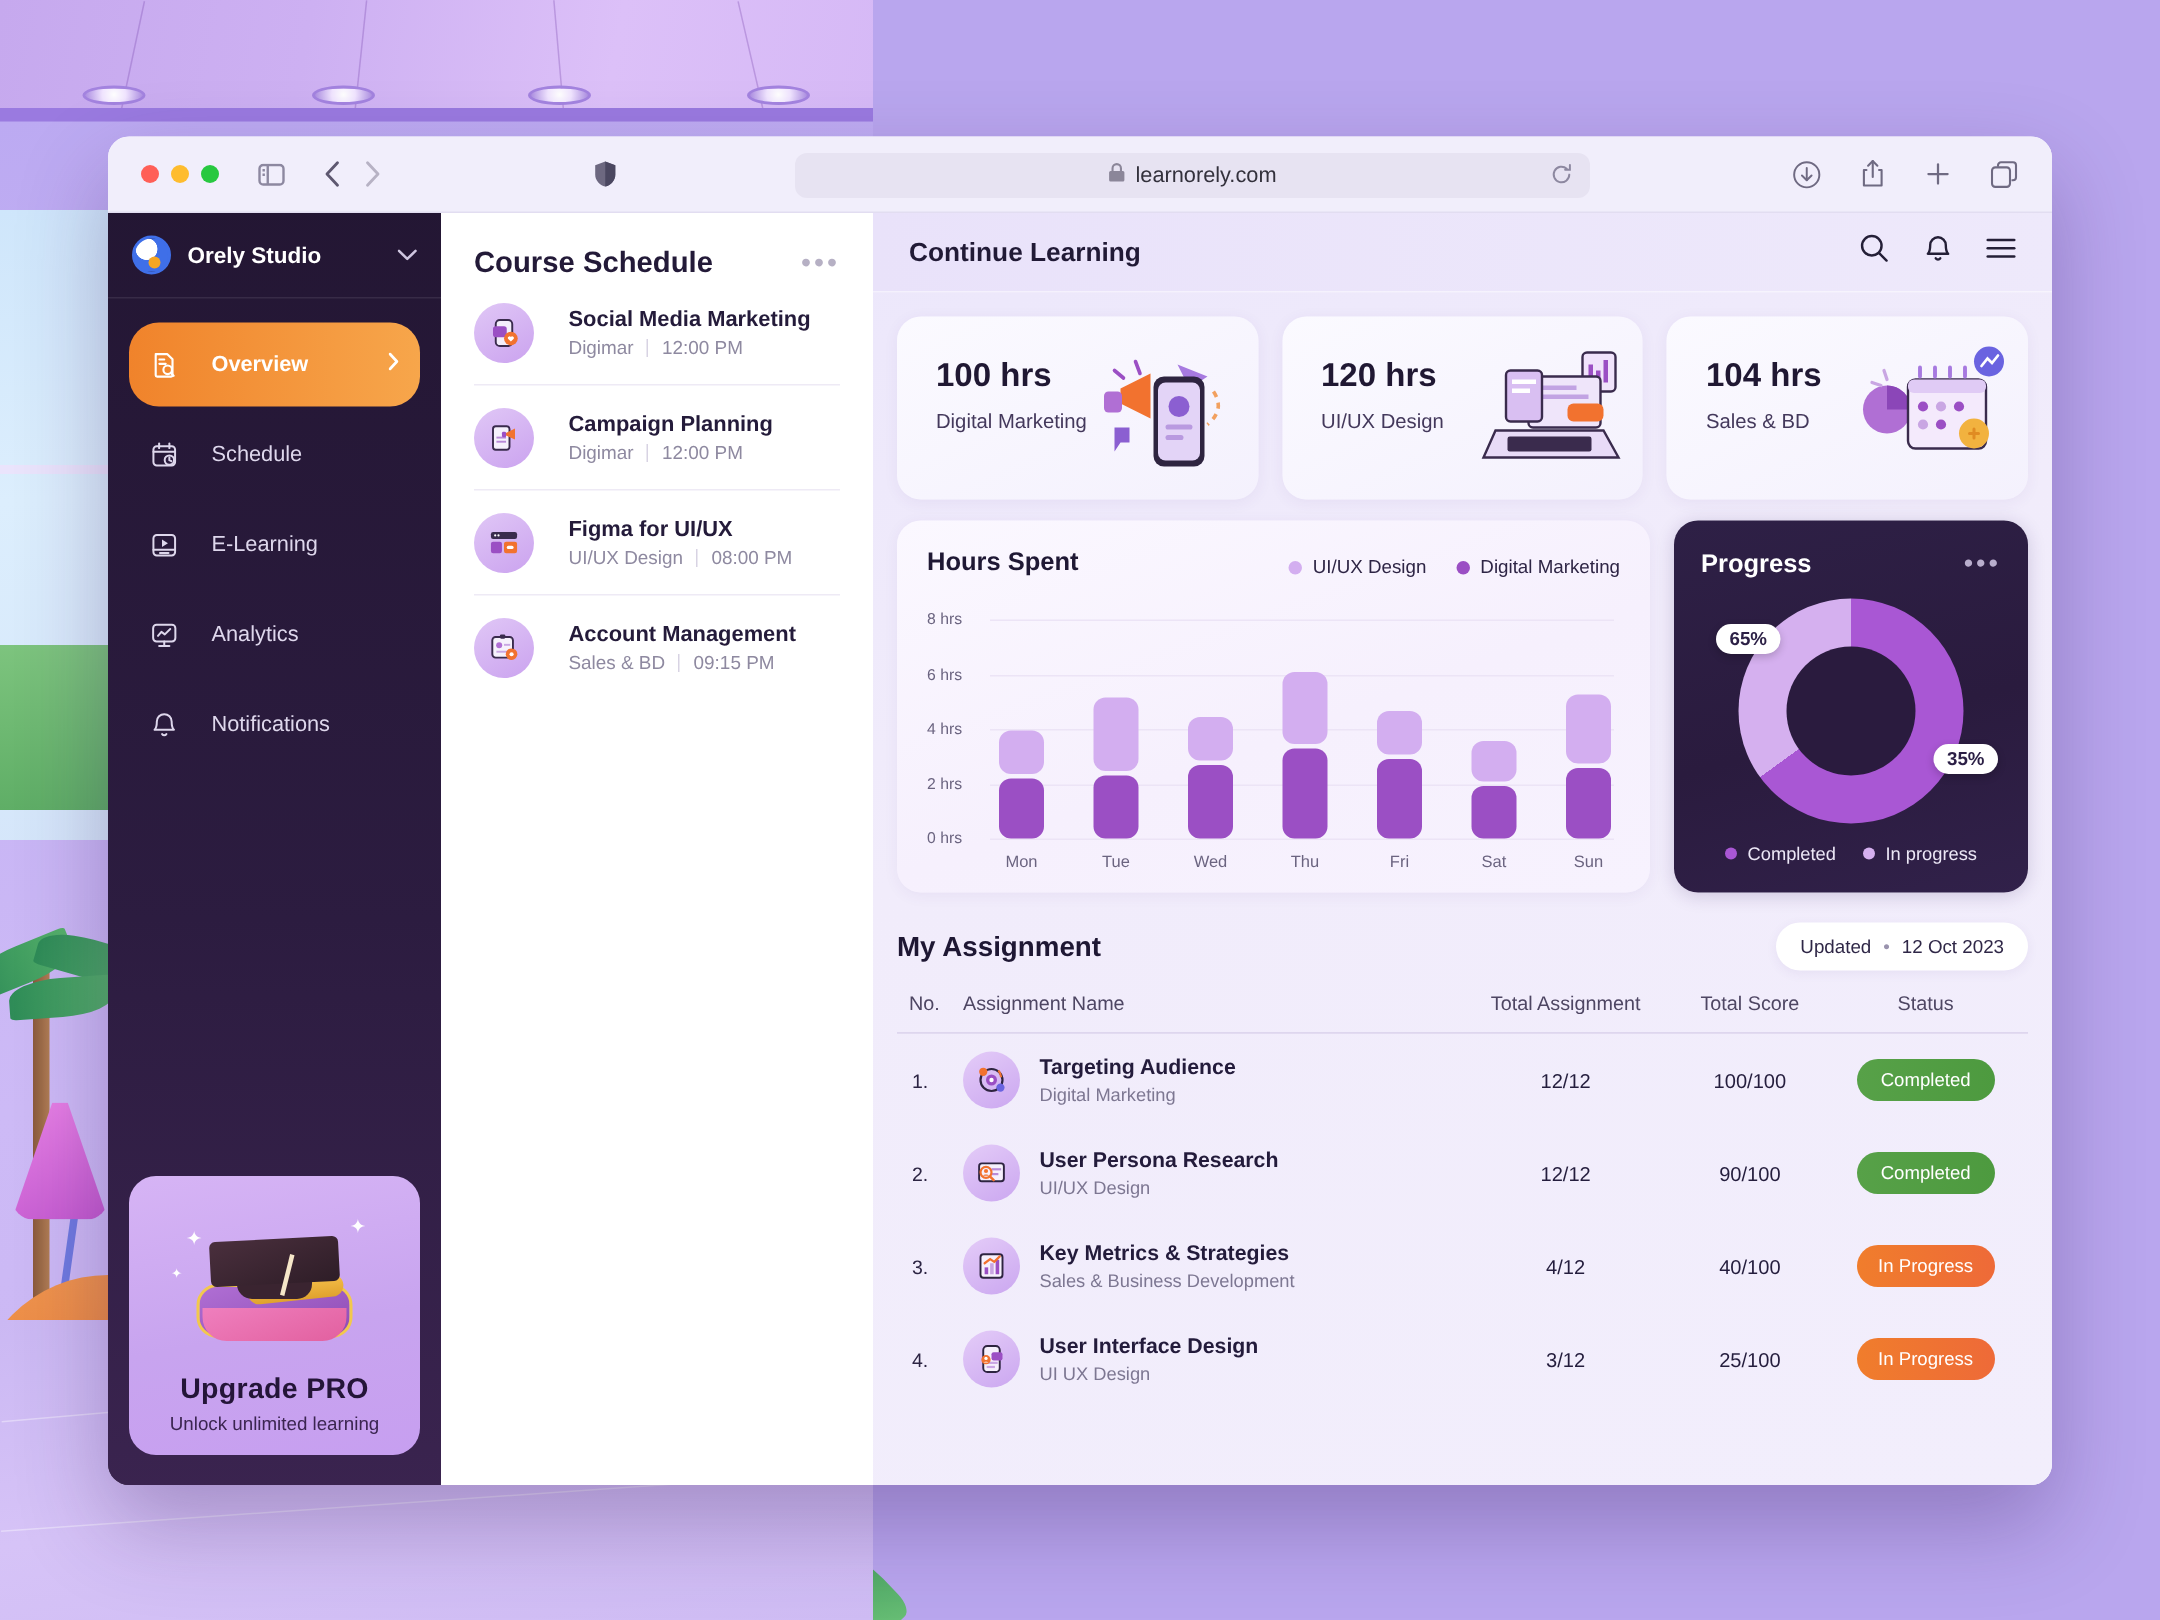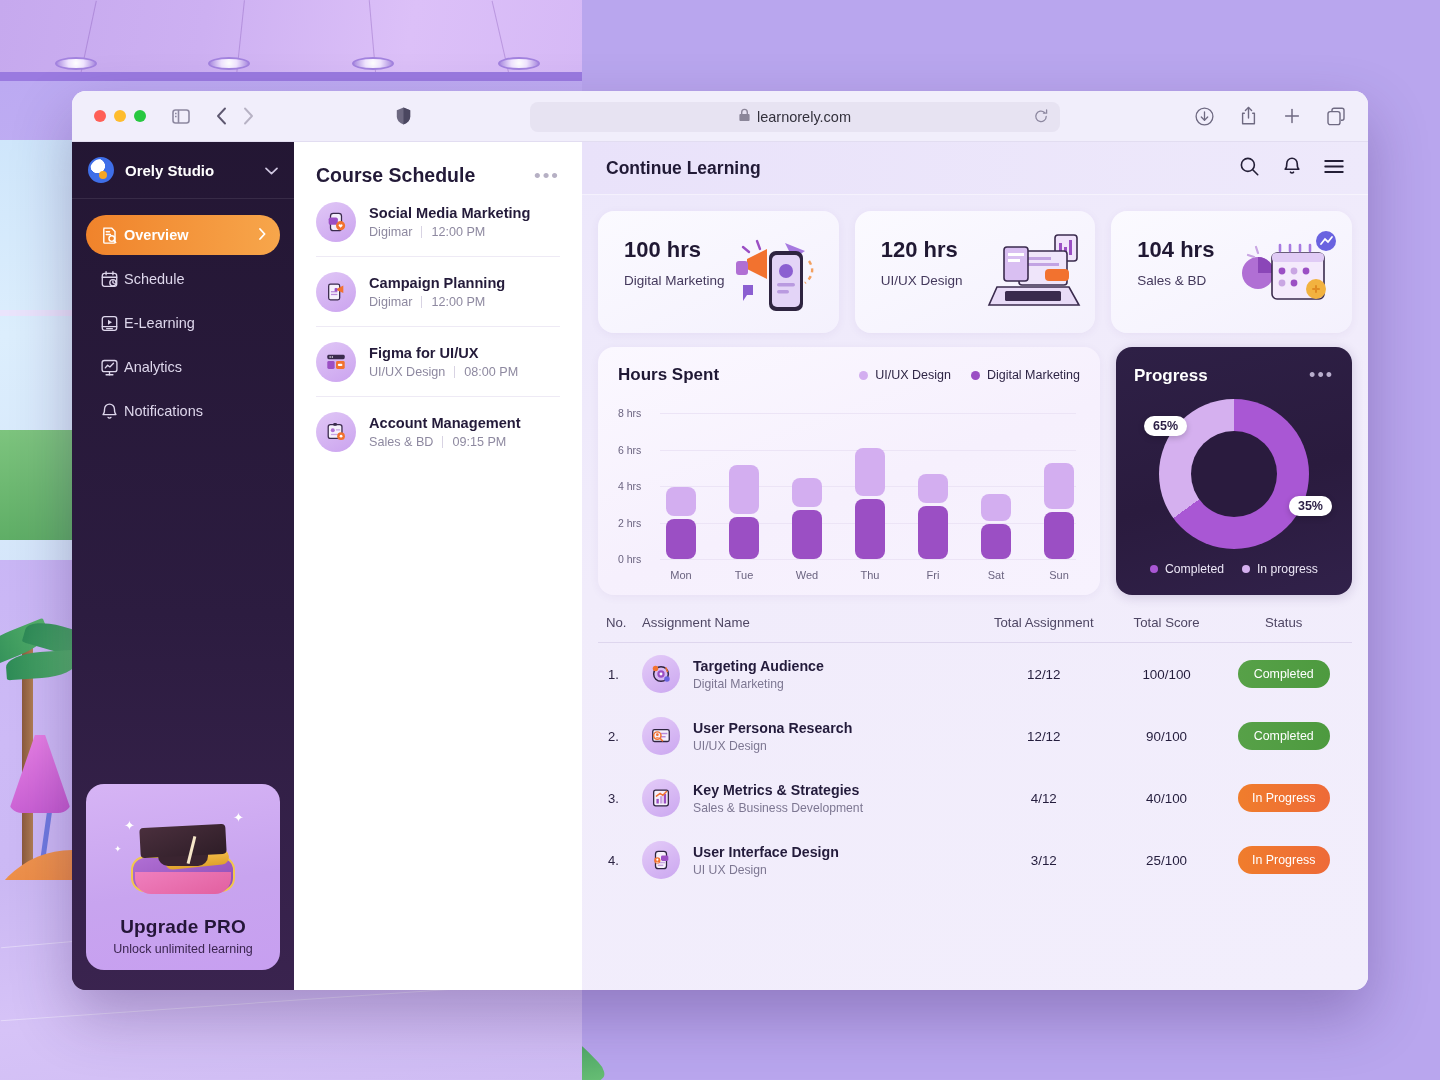--- a/index.html
+++ b/index.html
@@ -207,21 +207,21 @@
     position: relative; border: 2px solid #3f6fe8;
   }
   .brand-logo::after {
     content:""; position:absolute; left: 9px; top: 12px; width: 8px; height: 8px;
     border-radius: 50%; background: #f5a623;
   }
   .brand-name { color: #fff; font-size: 15px; font-weight: 600; flex: 1; }
   .chev { color: #cfc6e0; }
   .nav { padding: 16px 14px 0; display: flex; flex-direction: column; gap: 4px; }
   .nav-item {
-    display: flex; align-items: center; gap: 5px; height: 40px;
+    display: flex; align-items: center; gap: 22px; height: 56px;
     padding: 0 14px; border-radius: 20px; color: #ded7ec; font-size: 14.5px;
     cursor: pointer;
   }
   .nav-item .ico { width: 19px; height: 19px; display:flex; align-items:center; justify-content:center; color:#ded7ec; flex:0 0 19px;}
   .nav-item.active {
     background: linear-gradient(90deg,#f0832b 0%, #f7a64b 100%);
     color: #fff; font-weight: 600;
   }
   .nav-item.active .ico { color: #fff; }
   .nav-item .arrow { margin-left: auto; color:#fff; }
@@ -263,21 +263,21 @@
   .promo-sub { color:#3b2550; font-size: 12.5px; margin-top: 4px; }
 
   
   #schedule {
     width: 288px; flex: 0 0 288px; background: #fff; position: relative;
   }
   #schedule-top { background:#fff; padding: 22px 22px 0; }
   .sched-head { display:flex; align-items:center; justify-content:space-between; }
   .sched-title { font-size: 19.5px; font-weight: 700; color:#231a38; }
   .dots3 { color:#b6b0c4; font-size: 19px; letter-spacing: 2px; cursor:pointer; }
-  .course { display:flex; gap: 13px; align-items:center; padding: 15px 0 14px;
+  .course { display:flex; gap: 23px; align-items:center; padding: 15px 0 14px;
     border-bottom: 1px solid #eeeaf5; }
   .course:last-child { border-bottom: none; }
   .c-ico {
     width: 40px; height: 40px; border-radius: 50%; flex: 0 0 40px; position: relative;
     background: linear-gradient(150deg,#e0c7f6,#cba3ef);
     display:flex; align-items:center; justify-content:center;
   }
   .c-name { font-size: 14.6px; font-weight: 600; color:#241b3a; }
   .c-meta { font-size: 12.6px; color:#8e89a0; margin-top: 4px; display:flex; align-items:center; gap:9px; }
   .c-meta .bar { width:1px; height:12px; background:#d8d3e3; display:inline-block; }
@@ -305,21 +305,21 @@
   .card-hrs { font-size: 22px; font-weight: 700; color:#201833; }
   .card-sub { font-size: 13.5px; color:#44395c; margin-top: 10px; }
   .card-art { position:absolute; right: 10px; top: 14px; width: 106px; height: 96px; }
 
   .row2 { display:flex; gap: 16px; margin-top: 14px; }
   .chart-card {
     flex: 1 1 auto; width: 490px; border-radius: 16px; padding: 18px 20px 14px;
     background: linear-gradient(160deg,#fbf8ff 0%, #f6f0fd 55%, #f7f2fe 100%);
     box-shadow: 0 2px 10px rgba(80,50,140,.06);
   }
-  .chart-head { display:flex; align-items:center; }
+  .chart-head { display:flex; align-items:flex-end; }
   .chart-title { font-size: 17px; font-weight: 700; color:#1f1834; flex:1; }
   .legend { display:flex; gap: 20px; align-items:center; }
   .leg { display:flex; align-items:center; gap: 7px; font-size: 12.5px; color:#2e2545; }
   .leg .d { width: 9px; height: 9px; border-radius: 50%; }
   .plot { position:relative; height: 180px; margin-top: 16px; }
   .ylab { position:absolute; left: 0; font-size: 10.5px; color:#6b6480; transform: translateY(-50%); }
   .gridline { position:absolute; left: 42px; right: 4px; height: 1px; background:#ece4f6; }
   .bars { position:absolute; left: 48px; right: 6px; bottom: 22px; top: 0;
     display:flex; justify-content:space-between; align-items:flex-end; }
   .bargrp { width: 30px; display:flex; flex-direction:column; justify-content:flex-end; height:100%; }
@@ -948,20 +948,28 @@
               </span>
               <span class="pc-leg">
                 <span class="d" id="pcd1" style="background: rgb(213, 176, 239);"></span>
                 <span>In progress</span>
               </span>
             </div>
           </div>
         </div>
 
         <div class="assign">
+          <div class="assign-head">
+            <span class="assign-title">My Assignment</span>
+            <span class="updated">
+              <span>Updated</span>
+              <span class="sep">•</span>
+              <span>12 Oct 2023</span>
+            </span>
+          </div>
 
           <table>
             <thead>
               <tr>
                 <th class="th-no">No.</th>
                 <th class="th-name">Assignment Name</th>
                 <th class="th-c">Total Assignment</th>
                 <th class="th-c">Total Score</th>
                 <th class="th-c">Status</th>
               </tr>

